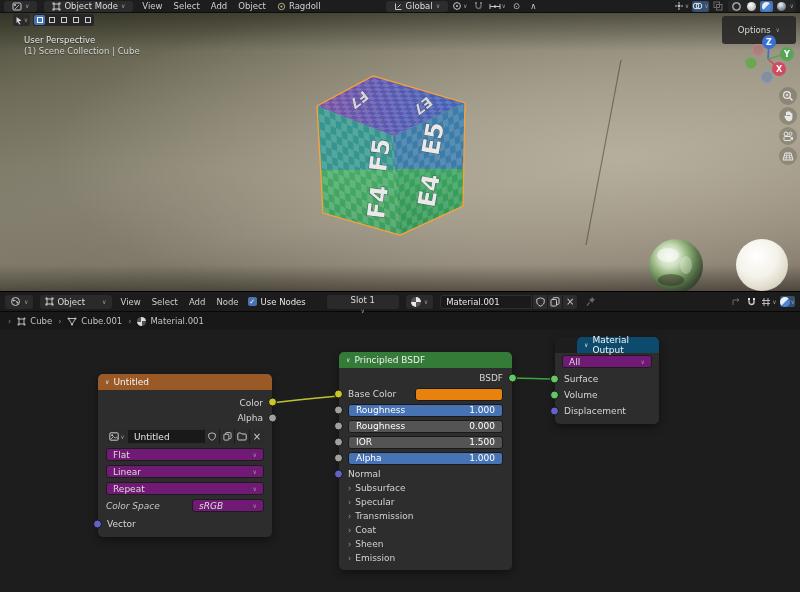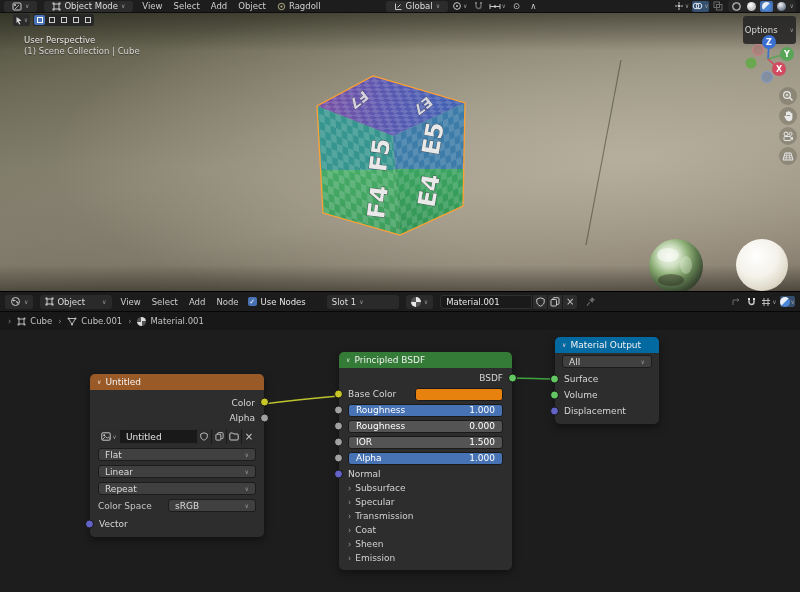--- a/index.html
+++ b/index.html
@@ -31,21 +31,21 @@
   .viewport::after { content:""; position:absolute; inset:0; pointer-events:none;
     background: linear-gradient(180deg, rgba(28,28,20,.5) 0, rgba(28,28,20,0) 38px),
                 linear-gradient(0deg, rgba(24,21,15,.45) 0, rgba(24,21,15,0) 26px); }
   .vp-scene { position:absolute; inset:0; z-index:1; }
   .toolrow { position:absolute; left:13px; top:1px; z-index:3; display:flex; gap:3px; align-items:center; }
   .tool-btn { width:17px; height:12px; background:#2b2b2b; border-radius:2px; display:flex; align-items:center; justify-content:center; gap:1px; }
   .selmode { display:flex; gap:1px; background:#262626; border-radius:2px; padding:1px; }
   .sm { width:11px; height:10px; border-radius:2px; display:flex; align-items:center; justify-content:center; }
   .sm.on { background:#4772b3; }
   .dash-sq { width:6px; height:6px; border:1px dashed #cdcdcd; }
-  .options-btn { position:absolute; right:4px; top:3px; z-index:3; display:flex; align-items:center; gap:12px; background:#252525e0; border-radius:3px; height:28px; padding:0 2px; color:#d8d8d8; font-size:8.5px; }
+  .options-btn { position:absolute; right:4px; top:3px; z-index:3; display:flex; align-items:center; gap:5px; background:#252525e0; border-radius:3px; height:28px; padding:0 16px; color:#d8d8d8; font-size:8.5px; }
   .vp-text { position:absolute; left:24px; z-index:3; color:#e6e6e6; font-size:8.5px; text-shadow:0 1px 1px rgba(0,0,0,.45); }
   .vp-text.l2 { color:#d4d4d4; }
   .navbtns { position:absolute; right:3px; z-index:3; display:flex; flex-direction:column; gap:2px; }
   .navbtn { width:18px; height:18px; border-radius:50%; background:rgba(40,40,34,.22); display:flex; align-items:center; justify-content:center; }
   .gizmo { position:absolute; z-index:3; }
 
   
   .sh-header { position:relative; height:20px; background:#1c1c1c; border-top:1px solid #000; display:flex; align-items:center; gap:7px; padding:0 5px; font-size:8.5px; }
   .sh-btn { display:inline-flex; align-items:center; gap:3px; background:#2a2a2a; border-radius:3px; height:14px; padding:0 5px; color:#ddd; }
   .checkbox { width:9px; height:9px; background:#4772b3; border-radius:2px; color:#fff; font-size:7px; display:inline-flex; align-items:center; justify-content:center; }
@@ -63,35 +63,35 @@
   
   .node-editor { position:relative; height:262px; background:#1d1d1d; overflow:hidden; }
   .wires { position:absolute; inset:0; z-index:1; pointer-events:none; }
   .node { position:absolute; z-index:2; border-radius:5px; box-shadow:0 3px 8px rgba(0,0,0,.45); font-size:9px; }
   .node-head { height:16px; border-radius:5px 5px 0 0; display:flex; align-items:center; gap:4px; padding:0 7px; color:#f2f2f2; }
   .node-body { background:rgba(45,45,45,.97); border-radius:0 0 5px 5px; padding:4px 0 5px; }
   .nrow { position:relative; display:flex; align-items:center; padding:0 9px; color:#d6d6d6; }
   .nrow.out { justify-content:flex-end; height:16px; }
   .sock { position:absolute; top:50%; width:9px; height:9px; border-radius:50%; border:1px solid #131313; transform:translateY(-50%); }
   .sock.r { right:-5px; } .sock.l { left:-5px; }
-  .nsel { display:flex; align-items:center; justify-content:space-between; background:#404040; border:1px solid #1c1c1c; border-radius:3px; height:13px; padding:0 6px; color:#dcdcdc; flex:1; }
+  .nsel { display:flex; align-items:center; justify-content:space-between; background:#701a75; border:1px solid #1c1c1c; border-radius:3px; height:13px; padding:0 6px; color:#dcdcdc; flex:1; }
   .slider { display:flex; align-items:center; justify-content:space-between; border-radius:3px; height:13px; padding:0 7px; color:#fff; flex:1; border:1px solid #1a1a1a; background:#545454; }
   .slider.fill { background:#4772b3; }
   .sectrow { display:flex; align-items:center; gap:4px; height:14px; padding:0 9px; color:#d2d2d2; }
   .sect-chev { color:#9d9d9d; font-size:8px; }
   .swatch { width:88px; height:13px; border-radius:3px; background:#e8820f; border:1px solid #1a1a1a; }
   .imgrow { display:flex; height:15px; margin:3px 8px 4px; }
   .imgrow .part { background:#2c2c2c; display:flex; align-items:center; justify-content:center; }
   .imgrow .part.first { border-radius:3px 0 0 3px; width:22px; gap:1px; }
   .imgrow .namepart { flex:1; background:#191919; color:#e4e4e4; justify-content:flex-start; padding:0 5px; border-top:1px solid #2c2c2c; border-bottom:1px solid #2c2c2c; }
   .imgrow .part + .part { border-left:1px solid #1a1a1a; }
   .imgrow .part.last { border-radius:0 3px 3px 0; }
   .imgrow .part.icn { width:15px; color:#cfcfcf; }
   .selwrap { display:flex; margin:0 8px 4px; }
-  .csrow { display:flex; align-items:center; margin:2px 8px 4px; gap:0; color:#c6c6c6; }
+  .csrow { display:flex; align-items:center; margin:2px 8px 4px; gap:16px; color:#c6c6c6;font-style:italic; }
   svg text { font-family:"DejaVu Sans", sans-serif; }
 </style>
 </head>
 <body>
 
 <div class="app">
 
   <div class="topbar">
     <span class="tb-btn">
       <svg width="10" height="9" viewBox="0 0 10 9">
@@ -380,21 +380,21 @@
     </span>
     <span class="menu-item">View</span>
     <span class="menu-item">Select</span>
     <span class="menu-item">Add</span>
     <span class="menu-item">Node</span>
     <span style="display:inline-flex;align-items:center;gap:4px;">
       <span class="checkbox">✓</span>
       <span style="color:#e6e6e6;">Use Nodes</span>
     </span>
 
-    <span class="sh-btn" style="margin-left:14px; min-width:72px; ">
+    <span class="sh-btn" style="margin-left:14px; min-width:72px; flex-direction:column;">
       <span>Slot 1</span>
       <span class="chev">∨</span>
     </span>
     <span class="sh-btn">
       <span style="width:10px;height:10px;border-radius:50%;background:conic-gradient(#e8e8e8 0 25%, #555 25% 50%, #e8e8e8 50% 75%, #555 75%);"></span>
       <span class="chev">∨</span>
     </span>
     <span class="fieldgroup">
       <span class="name-field">
         <span>Material.001</span>
@@ -475,21 +475,21 @@
     </span>
   </div>
 
   <div class="node-editor">
 
     <svg class="wires" width="800" height="262" viewBox="0 0 800 262">
       <path d="M264 74 C 292 70, 315 68, 339 66" fill="none" stroke="#bcc22f" stroke-width="1.6"></path>
       <path d="M512 48 C 528 48, 540 49, 555 49" fill="none" stroke="#3fa33f" stroke-width="1.6"></path>
     </svg>
 
-    <div class="node" style="left:90px; top:44px; width:174px;">
+    <div class="node" style="left:98px; top:44px; width:174px;">
       <div class="node-head" style="background:#9a5a28;">
         <span class="chev" style="color:#f0e0d0;">∨</span>
         <span>Untitled</span>
       </div>
       <div class="node-body">
         <div class="nrow out" style="padding-top:2px;">
           <span>Color</span>
           <span class="sock r" style="background:#c7c729;"></span>
         </div>
         <div class="nrow out">
@@ -628,21 +628,21 @@
             <span>Sheen</span>
           </div>
         <div class="sectrow">
             <span class="sect-chev">›</span>
             <span>Emission</span>
           </div>
       </div>
     </div>
 
     <div class="node" style="left:555px; top:7px; width:104px;">
-      <div class="node-head" style="background:#0369a1;">
+      <div class="node-head" style="background:#0c4a6e;margin-left:22px;">
         <span class="chev" style="color:#e8d0da;">∨</span>
         <span>Material Output</span>
       </div>
       <div class="node-body" style="padding-top:2px;">
         <div class="selwrap" style="margin:0 7px 3px;">
           <span class="nsel">
             <span>All</span>
             <span class="chev">∨</span>
           </span>
         </div>

